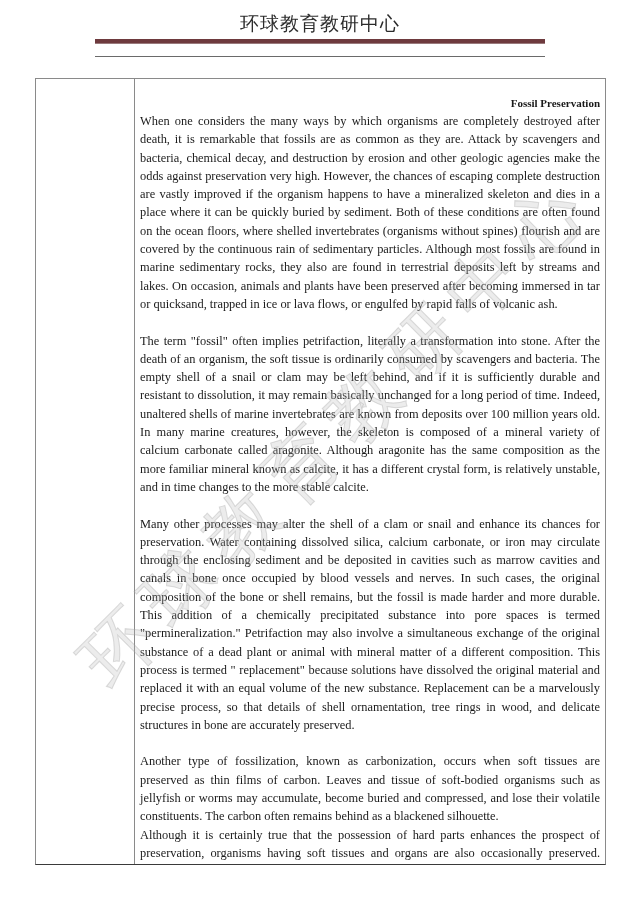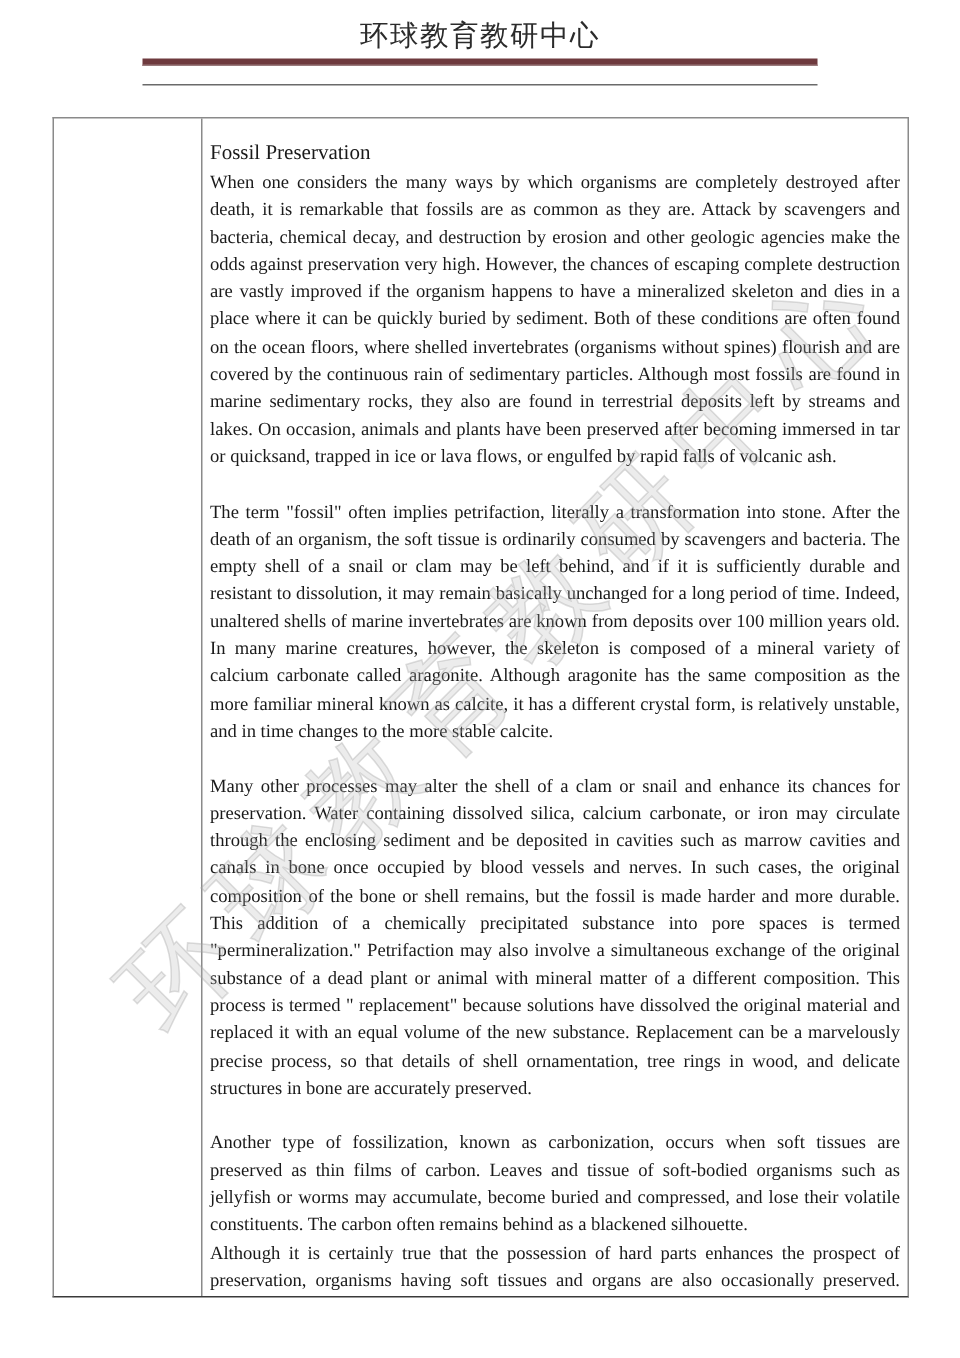--- a/index.html
+++ b/index.html
@@ -25,21 +25,21 @@
   }
   .left-cell {
     position: absolute; left: 0; top: 0; width: 98px; height: 100%;
     border-right: 1px solid #8a8a8a;
   }
   .right-cell {
     position: absolute; left: 99px; top: 0; right: 0; height: 100%;
     padding: 17px 5px 0 5px; box-sizing: border-box; overflow: hidden;
   }
   .doc-heading {
-    text-align: left; font-weight: normal; font-size: 14px; line-height: 14px; margin: 0 0 2px 0;
+    text-align: right; font-weight: bold; font-size: 11px; line-height: 14px; margin: 0 0 2px 0;
   }
   .para {
     font-size: 12.4px; line-height: 18.3px; text-align: justify; margin: 0; font-family: Liberation Serif, serif;
   }
   .para.gap { margin-top: 18.3px; }
   .watermark {
     position: absolute; left: 60px; top: 640px; transform-origin: left top;
     transform: rotate(-45deg); font-size: 72px; color: rgba(180,180,180,0.25);
     font-family: "DejaVu Sans", sans-serif; letter-spacing: 14px; white-space: nowrap;
     pointer-events: none; -webkit-text-stroke: 1px rgba(160,160,160,0.35);

